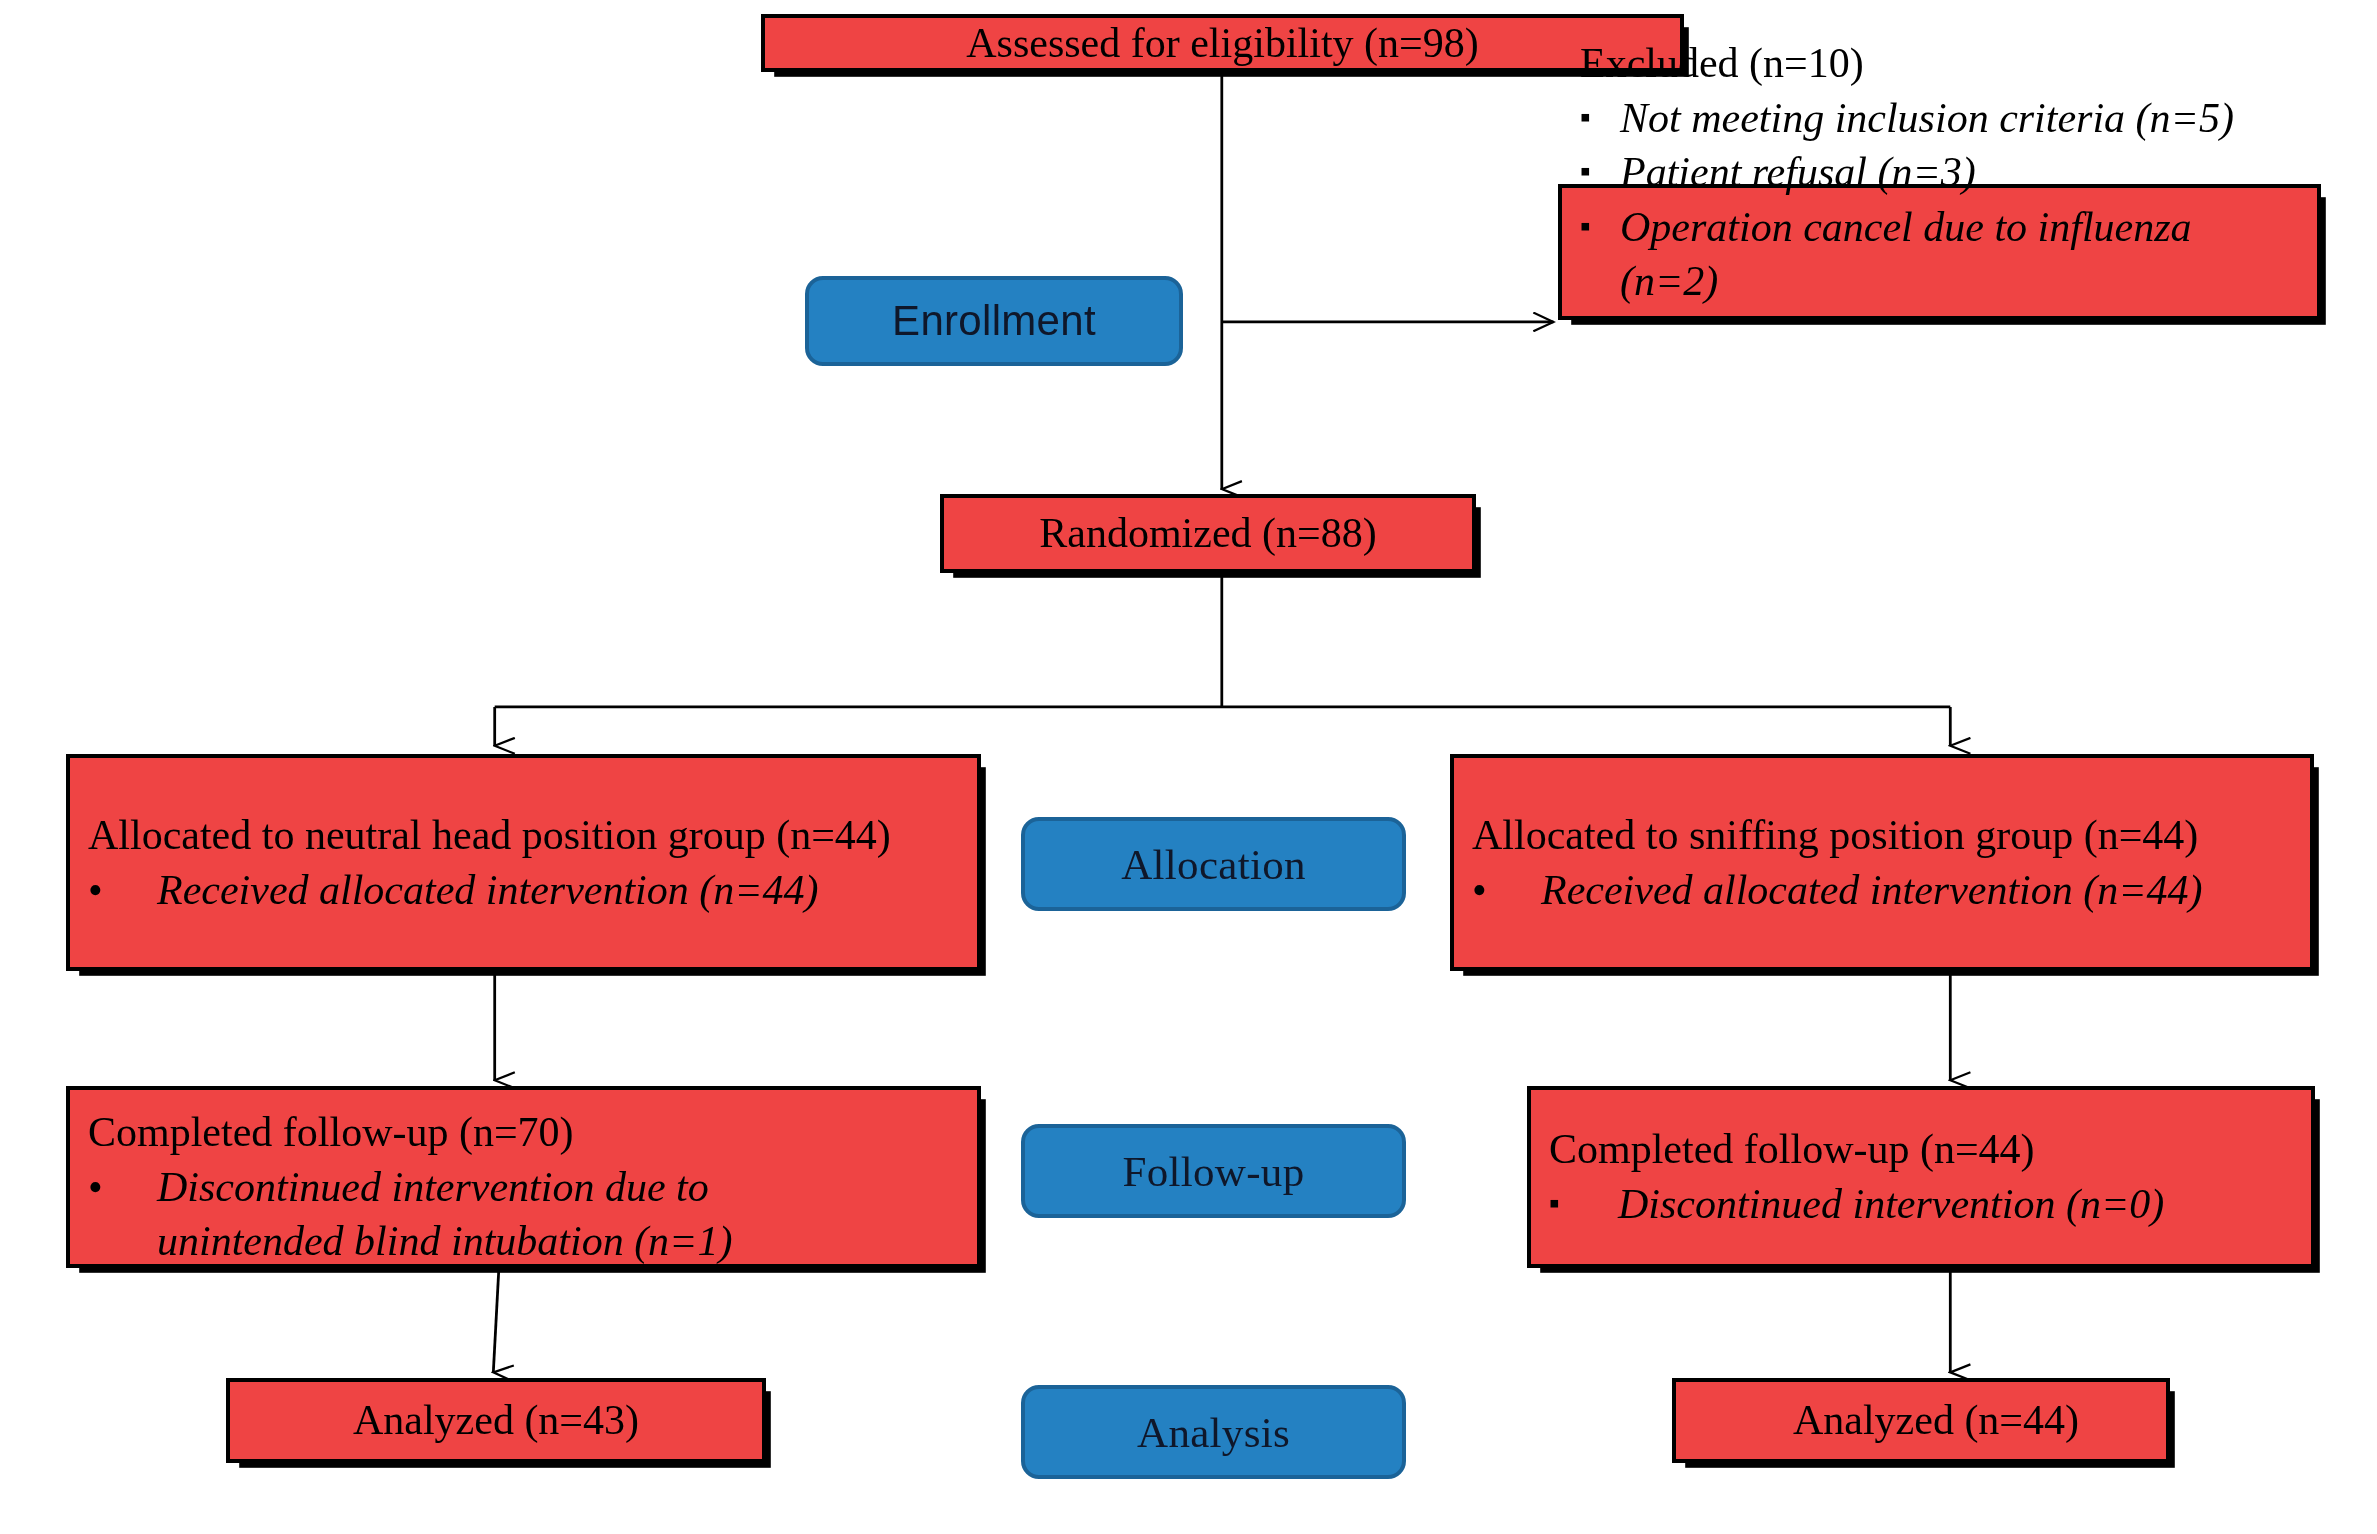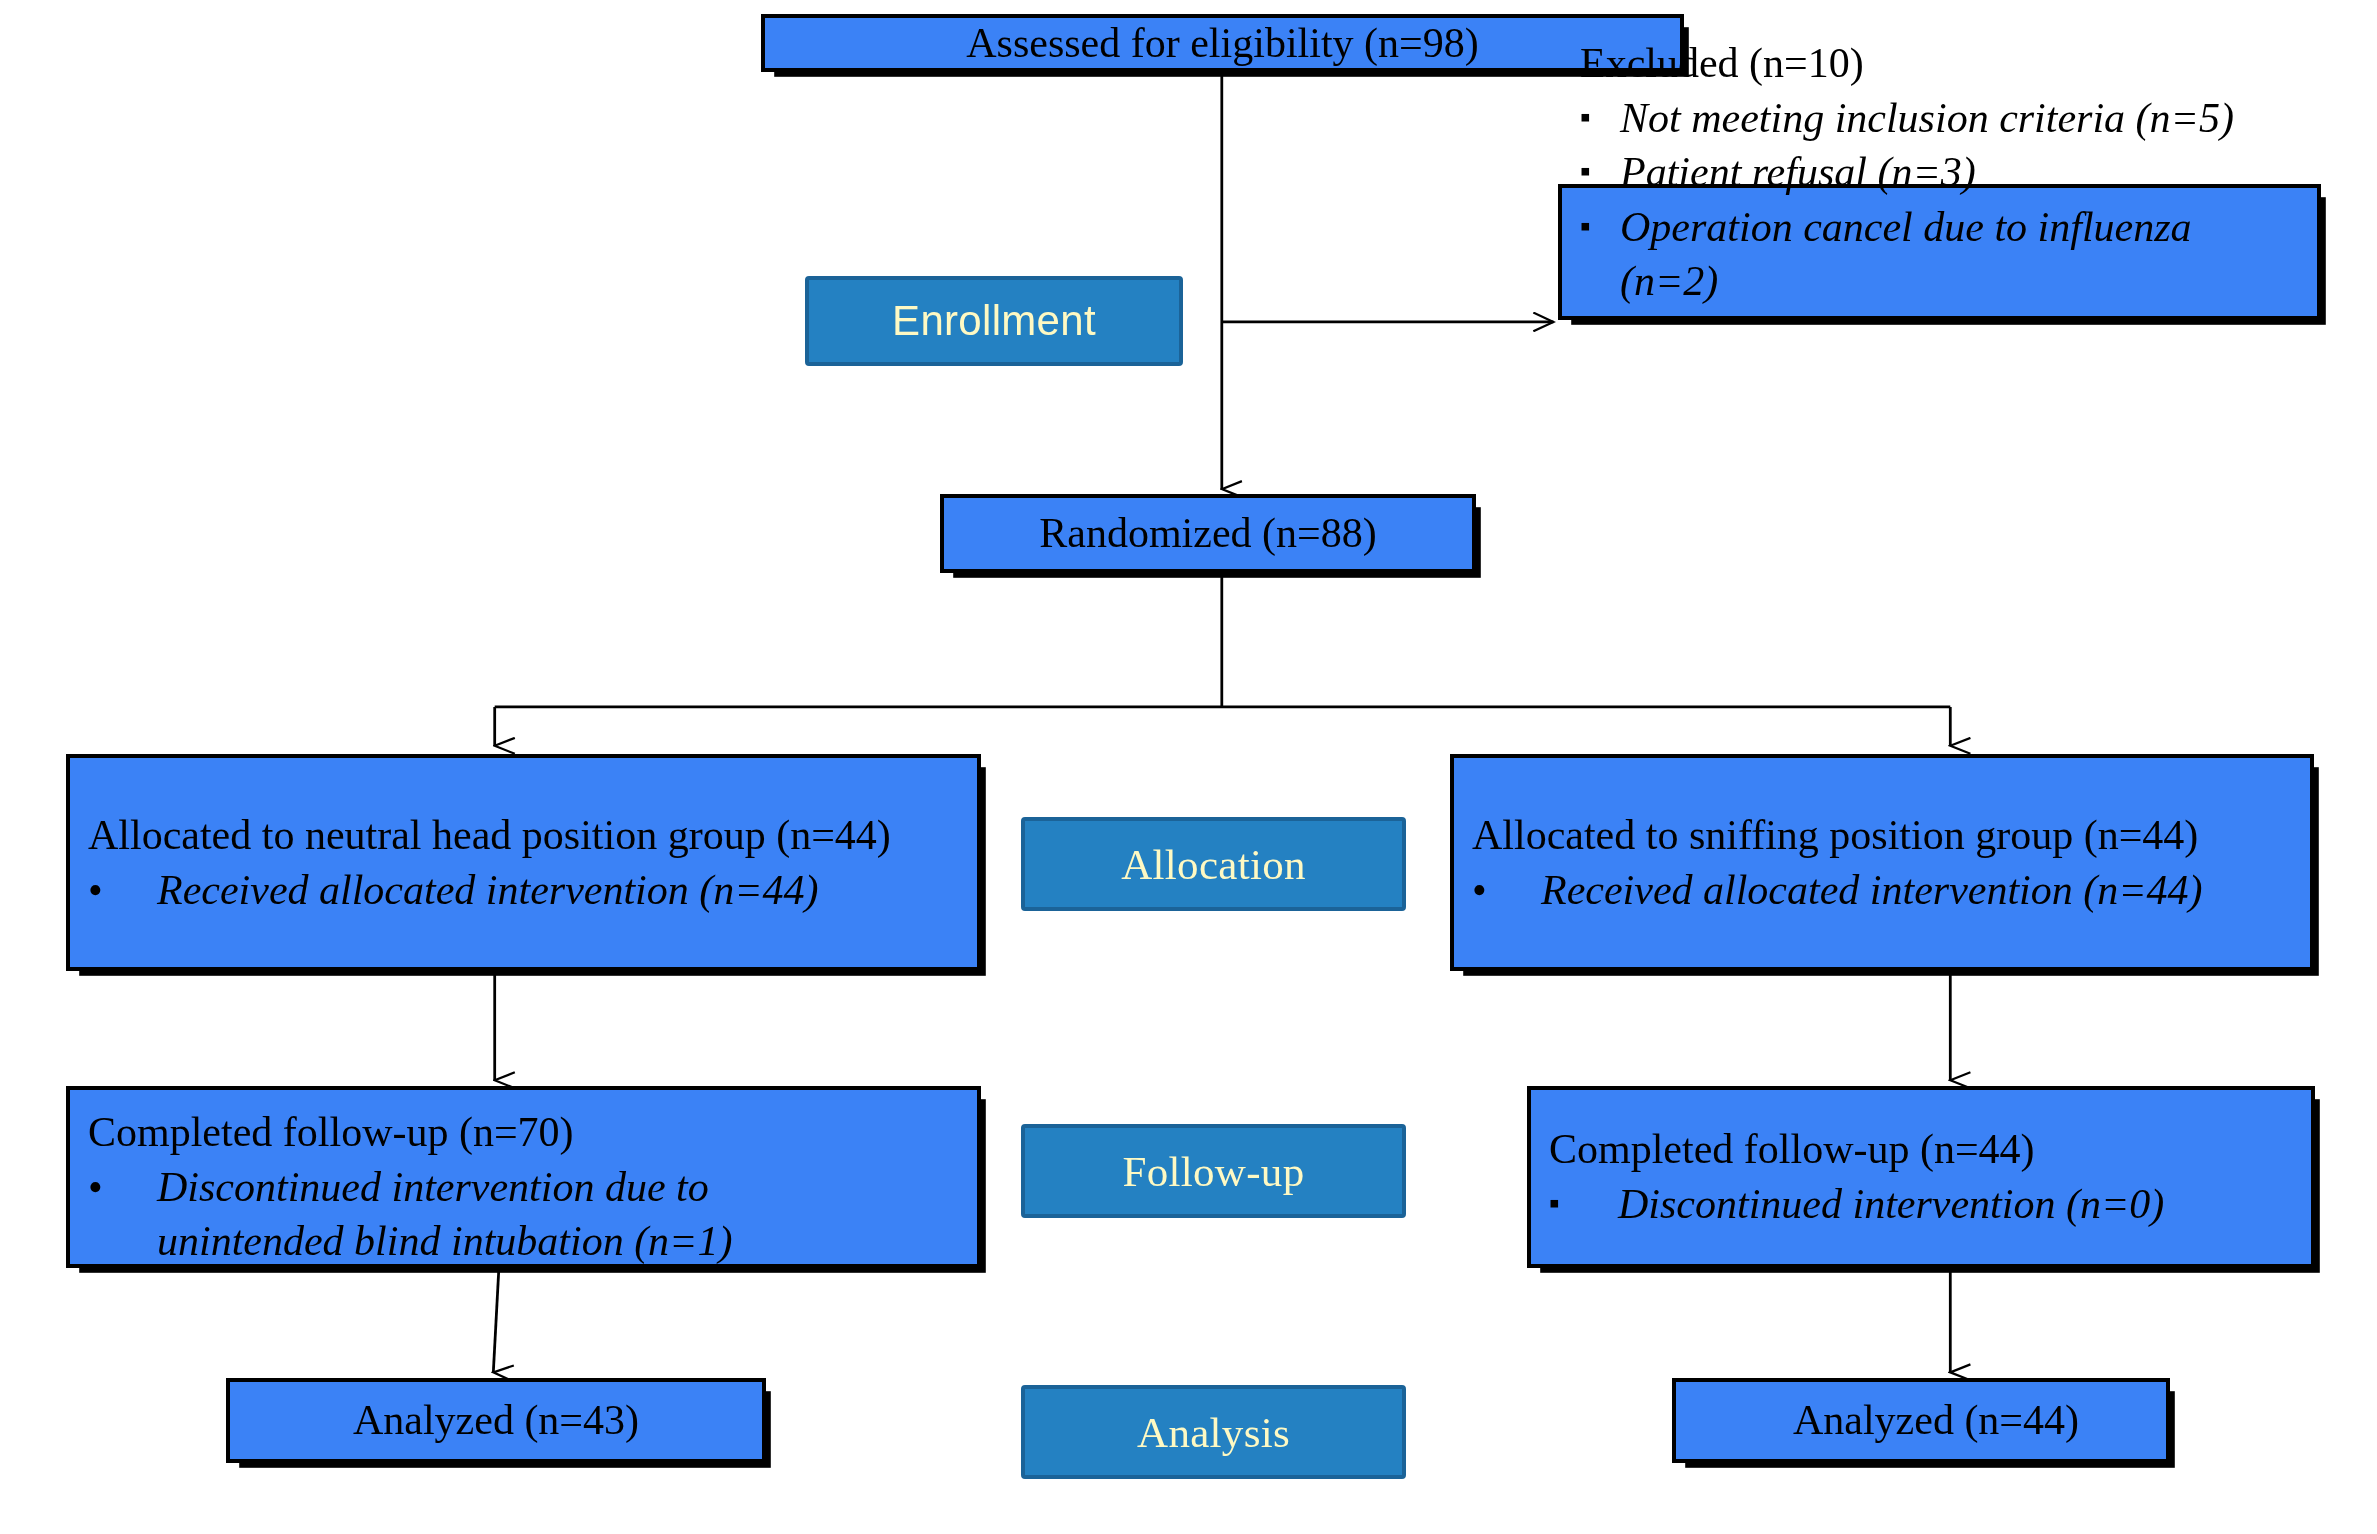--- a/index.html
+++ b/index.html
@@ -24,21 +24,21 @@
     top: 0;
     width: 2377px;
     height: 1534px;
     pointer-events: none;
   }
 
   
   .node {
     position: absolute;
     box-sizing: border-box;
-    background: #3b82f6;
+    background: #ef4444;
     border: 4.2px solid #000000;
     box-shadow: 9px 9px 0 -4.2px #000000;
     display: flex;
     flex-direction: column;
     justify-content: center;
     z-index: 3;
   }
   .node.center {
     align-items: center;
     text-align: center;
@@ -86,22 +86,22 @@
     color: #000000;
     white-space: nowrap;
   }
 
   
   .stage {
     position: absolute;
     box-sizing: border-box;
     background: #2481C2;
     border: 4.9px solid #1B6398;
-    border-radius: 4px;
-    color: #fef9c3;
+    border-radius: 18px;
+    color: #0f172a;
     display: flex;
     align-items: center;
     justify-content: center;
     font-size: 43px;
     letter-spacing: 0.3px;
     z-index: 4;
   }
   .stage.sans {
     font-family: "Liberation Sans", "DejaVu Sans", sans-serif;
     font-size: 42px;

